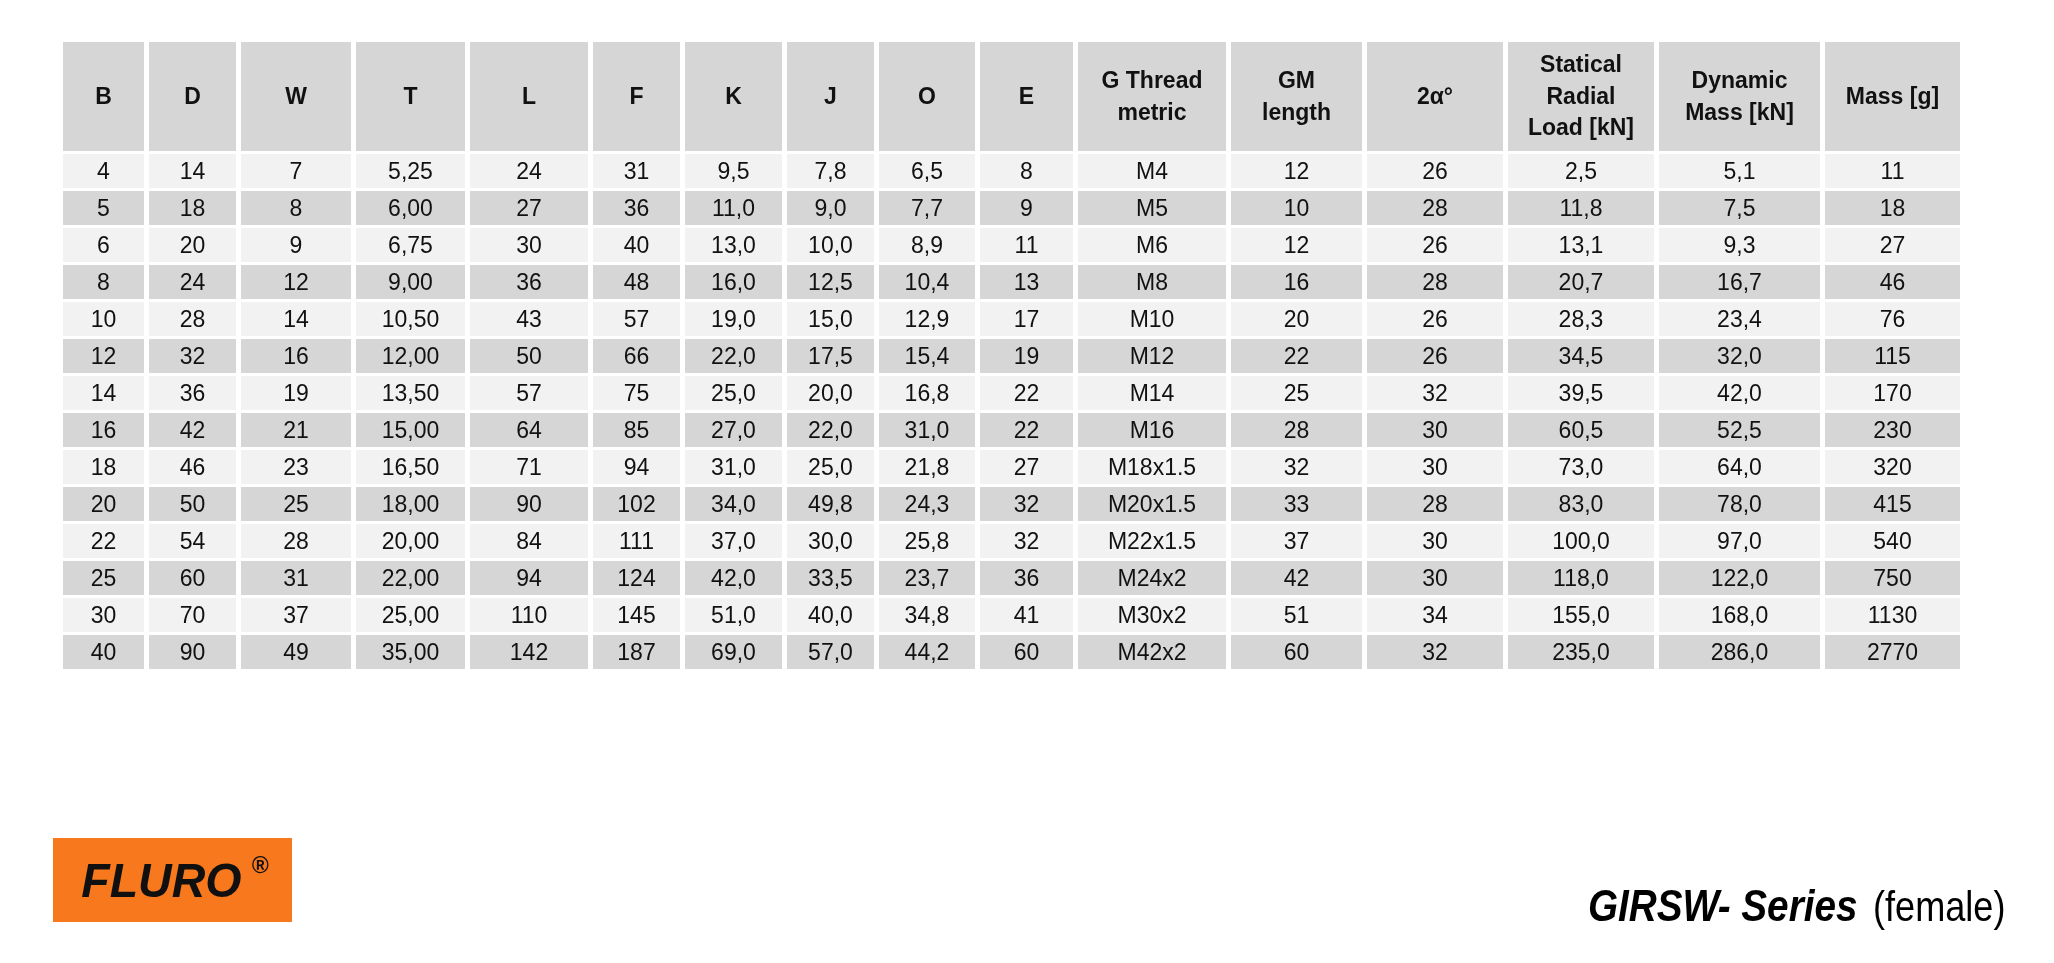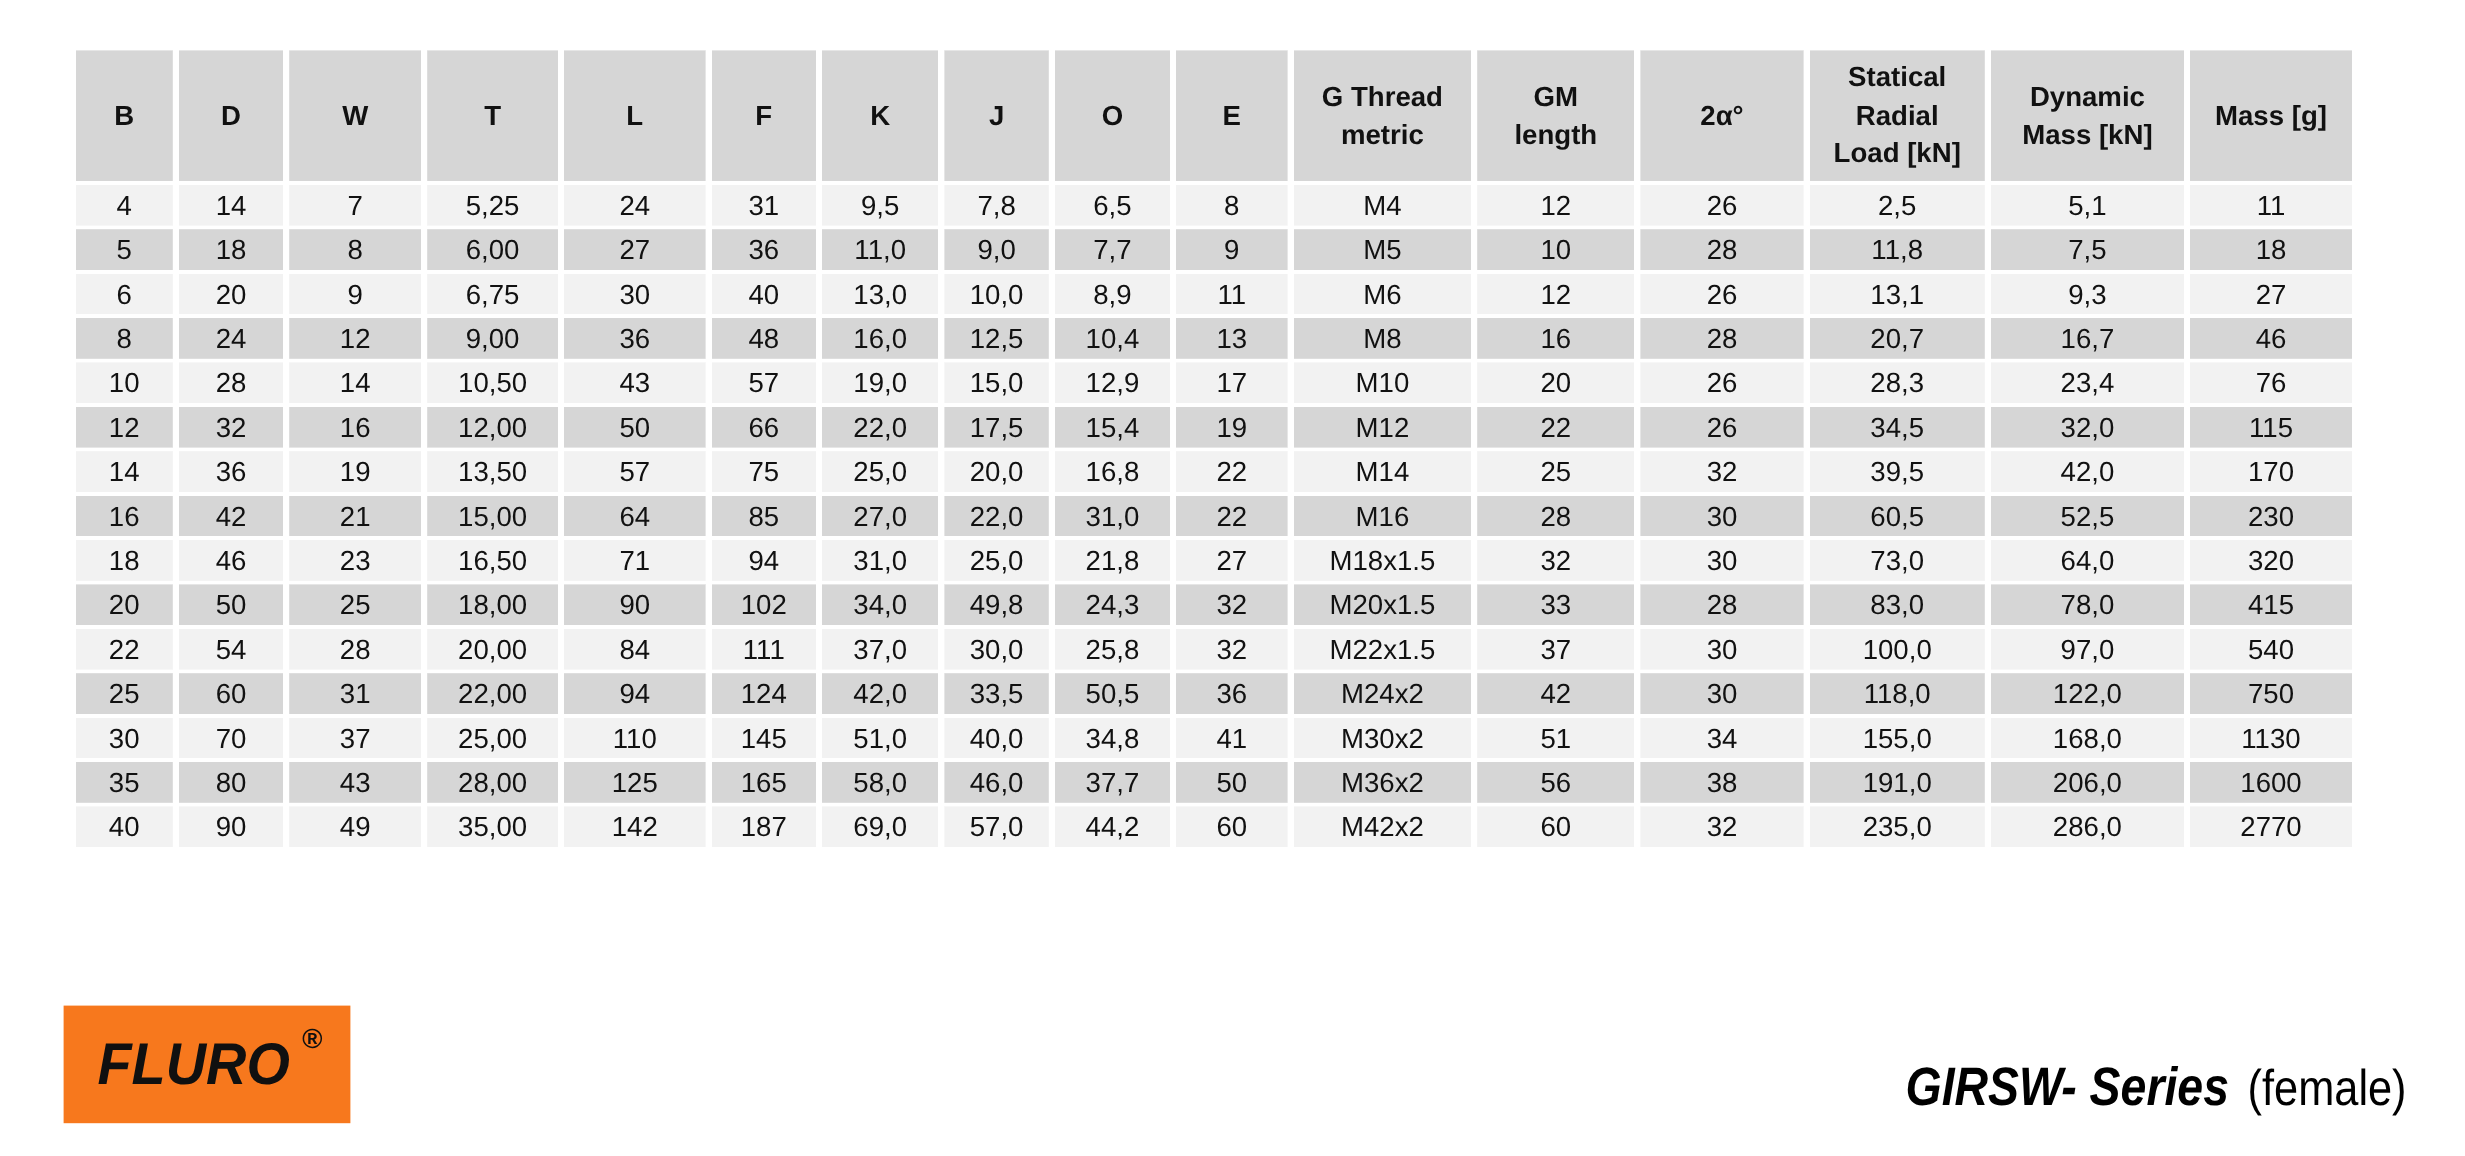--- a/index.html
+++ b/index.html
@@ -43,21 +43,21 @@
     font-weight: normal;
     white-space: nowrap;
   }
   table.spec tbody tr:nth-child(odd)  td { background: #f2f2f2; }
   table.spec tbody tr:nth-child(even) td { background: #d6d6d6; }
 
   
   .logo {
     position: absolute;
     left: 53px; top: 838px;
-    width: 239px; height: 98px;
+    width: 239px; height: 84px;
     background: #f7781d;
     display: flex;
     align-items: center;
     justify-content: center;
     gap: 6px;
   }
   .logo .logo-text {
     font-style: italic;
     font-weight: 900;
     font-size: 49px;
@@ -351,21 +351,21 @@
           </tr>
           <tr>
             <td>25</td>
             <td>60</td>
             <td>31</td>
             <td>22,00</td>
             <td>94</td>
             <td>124</td>
             <td>42,0</td>
             <td>33,5</td>
-            <td>50,5</td>
+            <td>23,7</td>
             <td>36</td>
             <td>M24x2</td>
             <td>42</td>
             <td>30</td>
             <td>118,0</td>
             <td>122,0</td>
             <td>750</td>
           </tr>
           <tr>
             <td>30</td>
@@ -379,38 +379,20 @@
             <td>34,8</td>
             <td>41</td>
             <td>M30x2</td>
             <td>51</td>
             <td>34</td>
             <td>155,0</td>
             <td>168,0</td>
             <td>1130</td>
           </tr>
           <tr>
-            <td>35</td>
-            <td>80</td>
-            <td>43</td>
-            <td>28,00</td>
-            <td>125</td>
-            <td>165</td>
-            <td>58,0</td>
-            <td>46,0</td>
-            <td>37,7</td>
-            <td>50</td>
-            <td>M36x2</td>
-            <td>56</td>
-            <td>38</td>
-            <td>191,0</td>
-            <td>206,0</td>
-            <td>1600</td>
-          </tr>
-          <tr>
             <td>40</td>
             <td>90</td>
             <td>49</td>
             <td>35,00</td>
             <td>142</td>
             <td>187</td>
             <td>69,0</td>
             <td>57,0</td>
             <td>44,2</td>
             <td>60</td>

